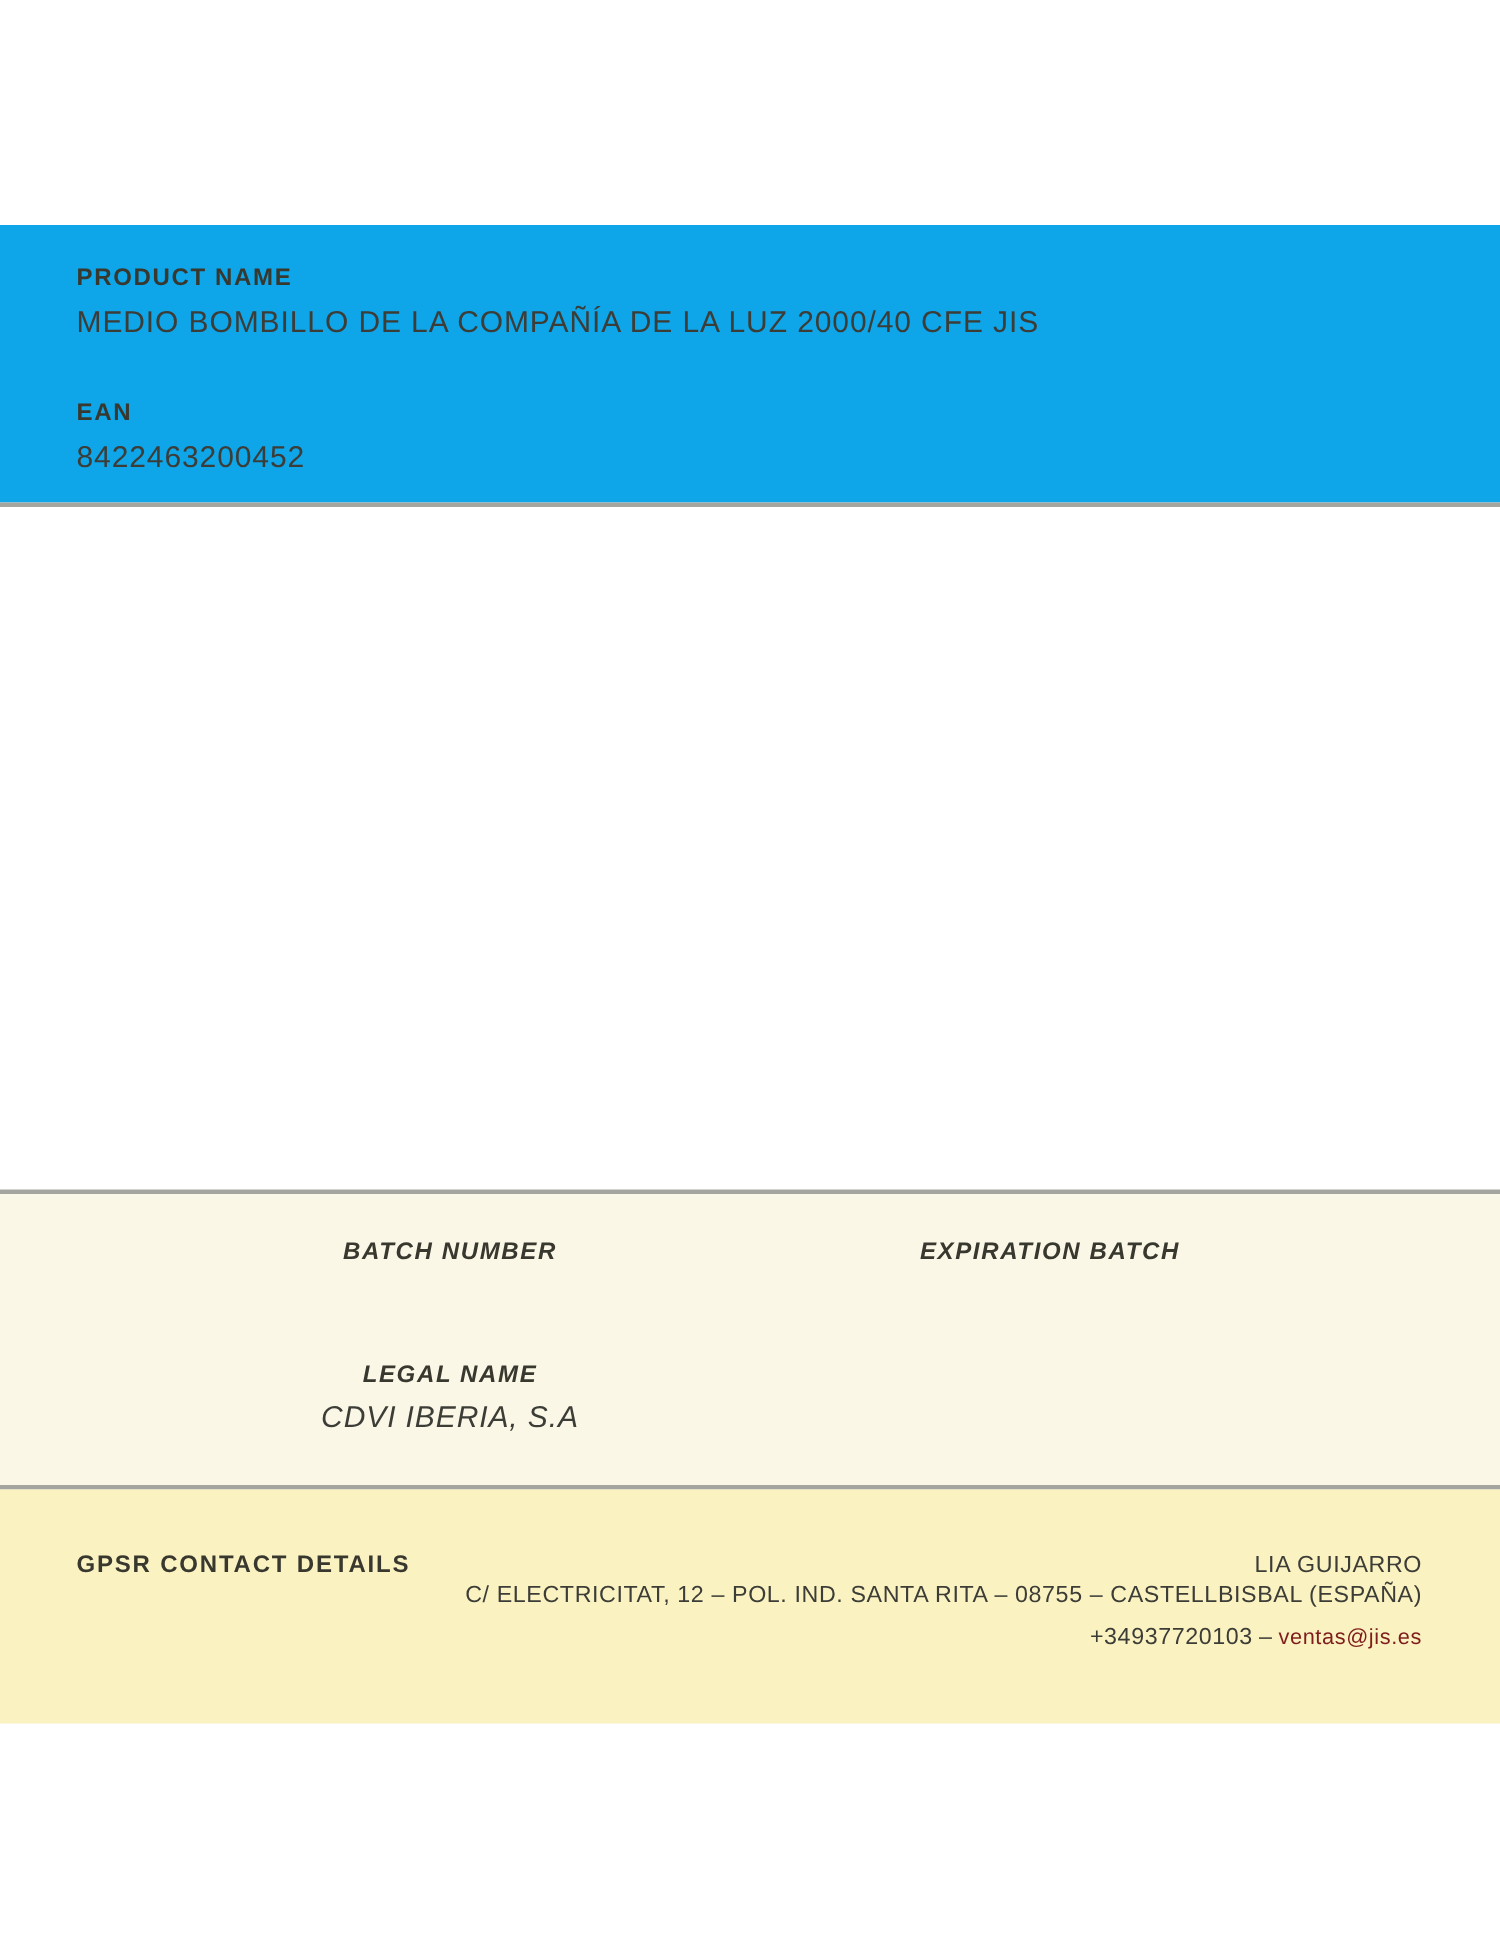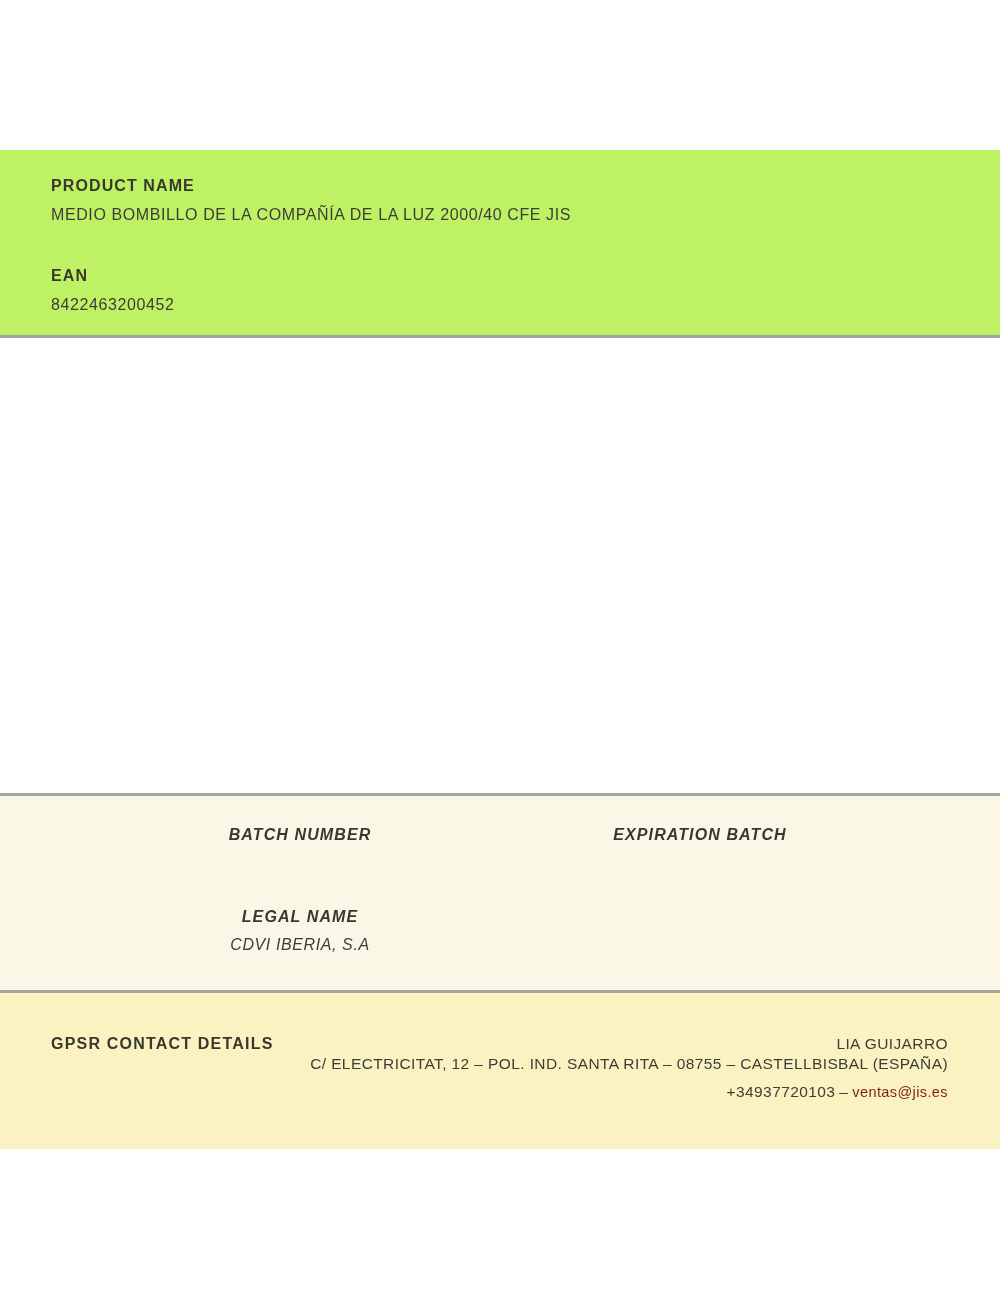--- a/index.html
+++ b/index.html
@@ -9,38 +9,38 @@
     height: 1300px;
     position: relative;
     font-family: "Liberation Sans", "DejaVu Sans", sans-serif;
     color: #3D3D38;
     overflow: hidden;
   }
   .page { position: absolute; inset: 0; }
 
   
   .sec { position: absolute; left: 0; width: 1000px; }
-  .sec-product  { top: 150px; height: 185px; background: #bef264; padding: 26px 51px 0 51px; }
+  .sec-product  { top: 150px; height: 185px; background: #0ea5e9; padding: 26px 51px 0 51px; }
   .divider      { position: absolute; left: 0; width: 1000px; height: 3px; background: #A5A5A0; }
   .divider-1    { top: 335px; }
   .divider-2    { top: 793px; }
   .divider-3    { top: 990px; }
   .sec-details  { top: 796px; height: 194px; background: #FBF7E6; }
   .sec-contact  { top: 993px; height: 156px; background: #FAF2C1; padding: 41px 52px 0 51px; }
 
   
   .label {
     font-weight: bold;
     font-size: 16px;
     line-height: 20px;
     letter-spacing: 1.1px;
     color: #38382F;
   }
   .value {
-    font-size: 16px;
+    font-size: 20px;
     line-height: 20px;
     letter-spacing: 0.6px;
     color: #3D3D38;
   }
 
   
   .sec-product .field-gap   { margin-top: 41px; }
   .sec-product .value       { margin-top: 9px; }
 
   

